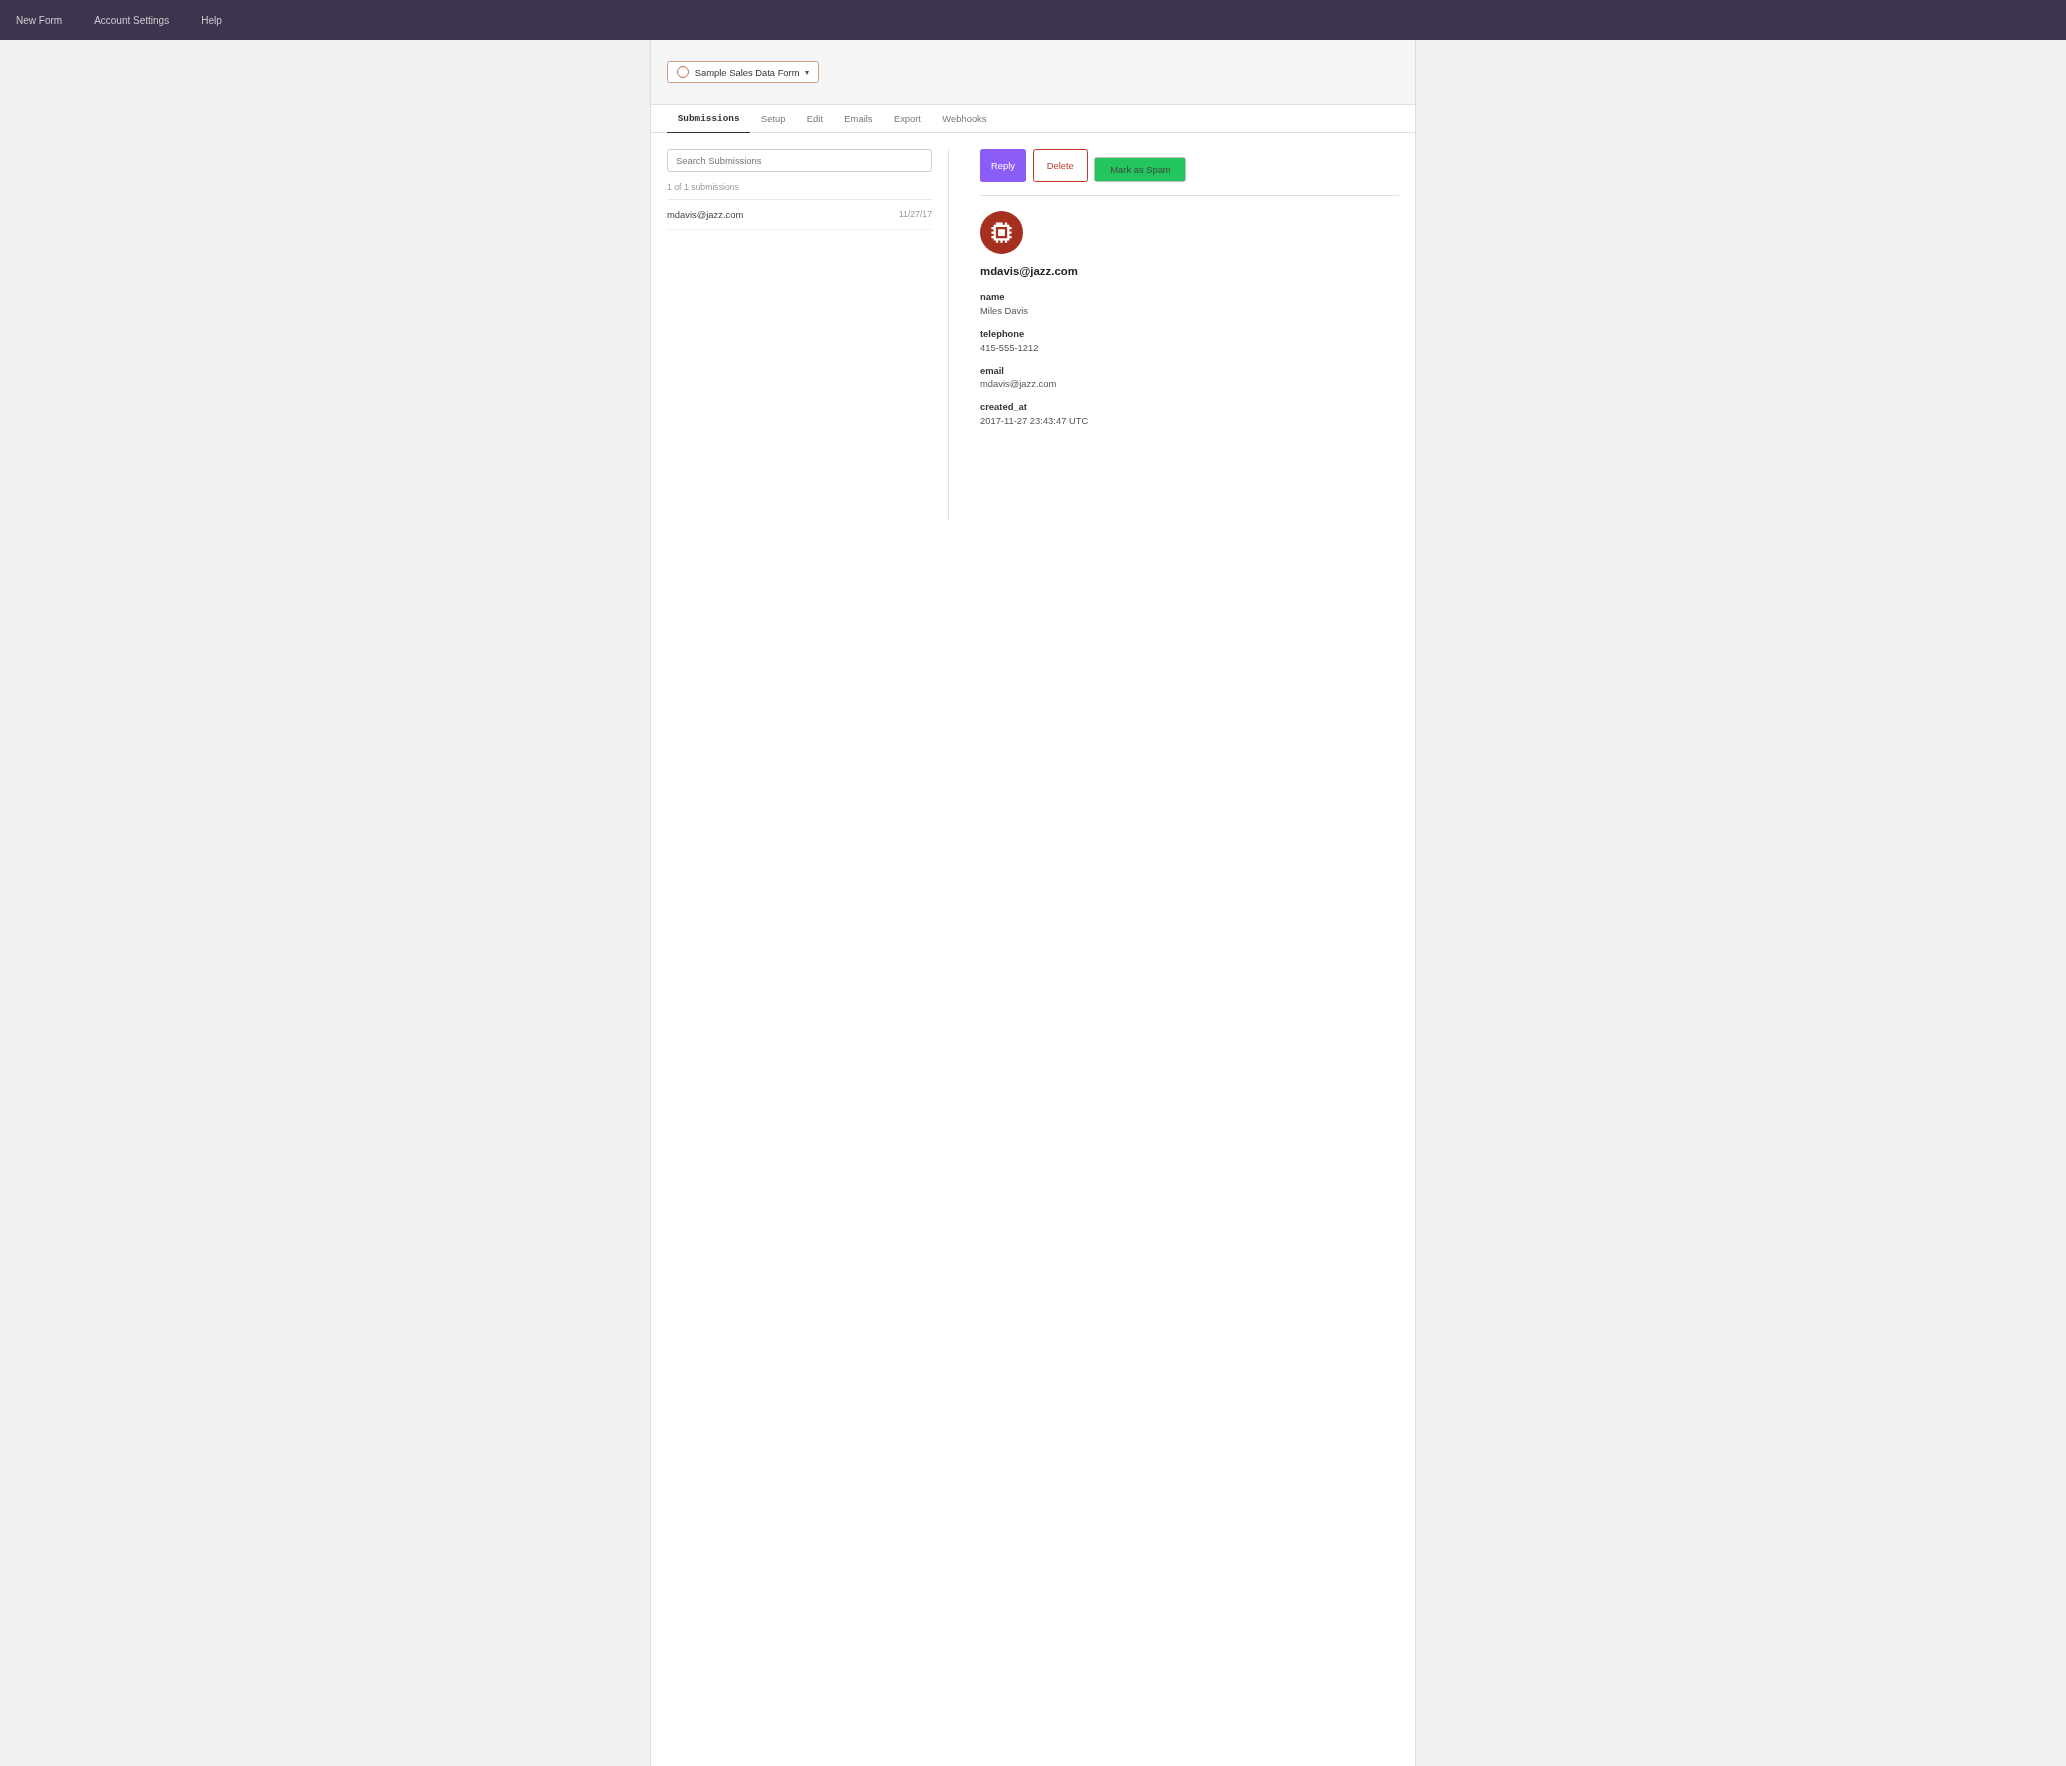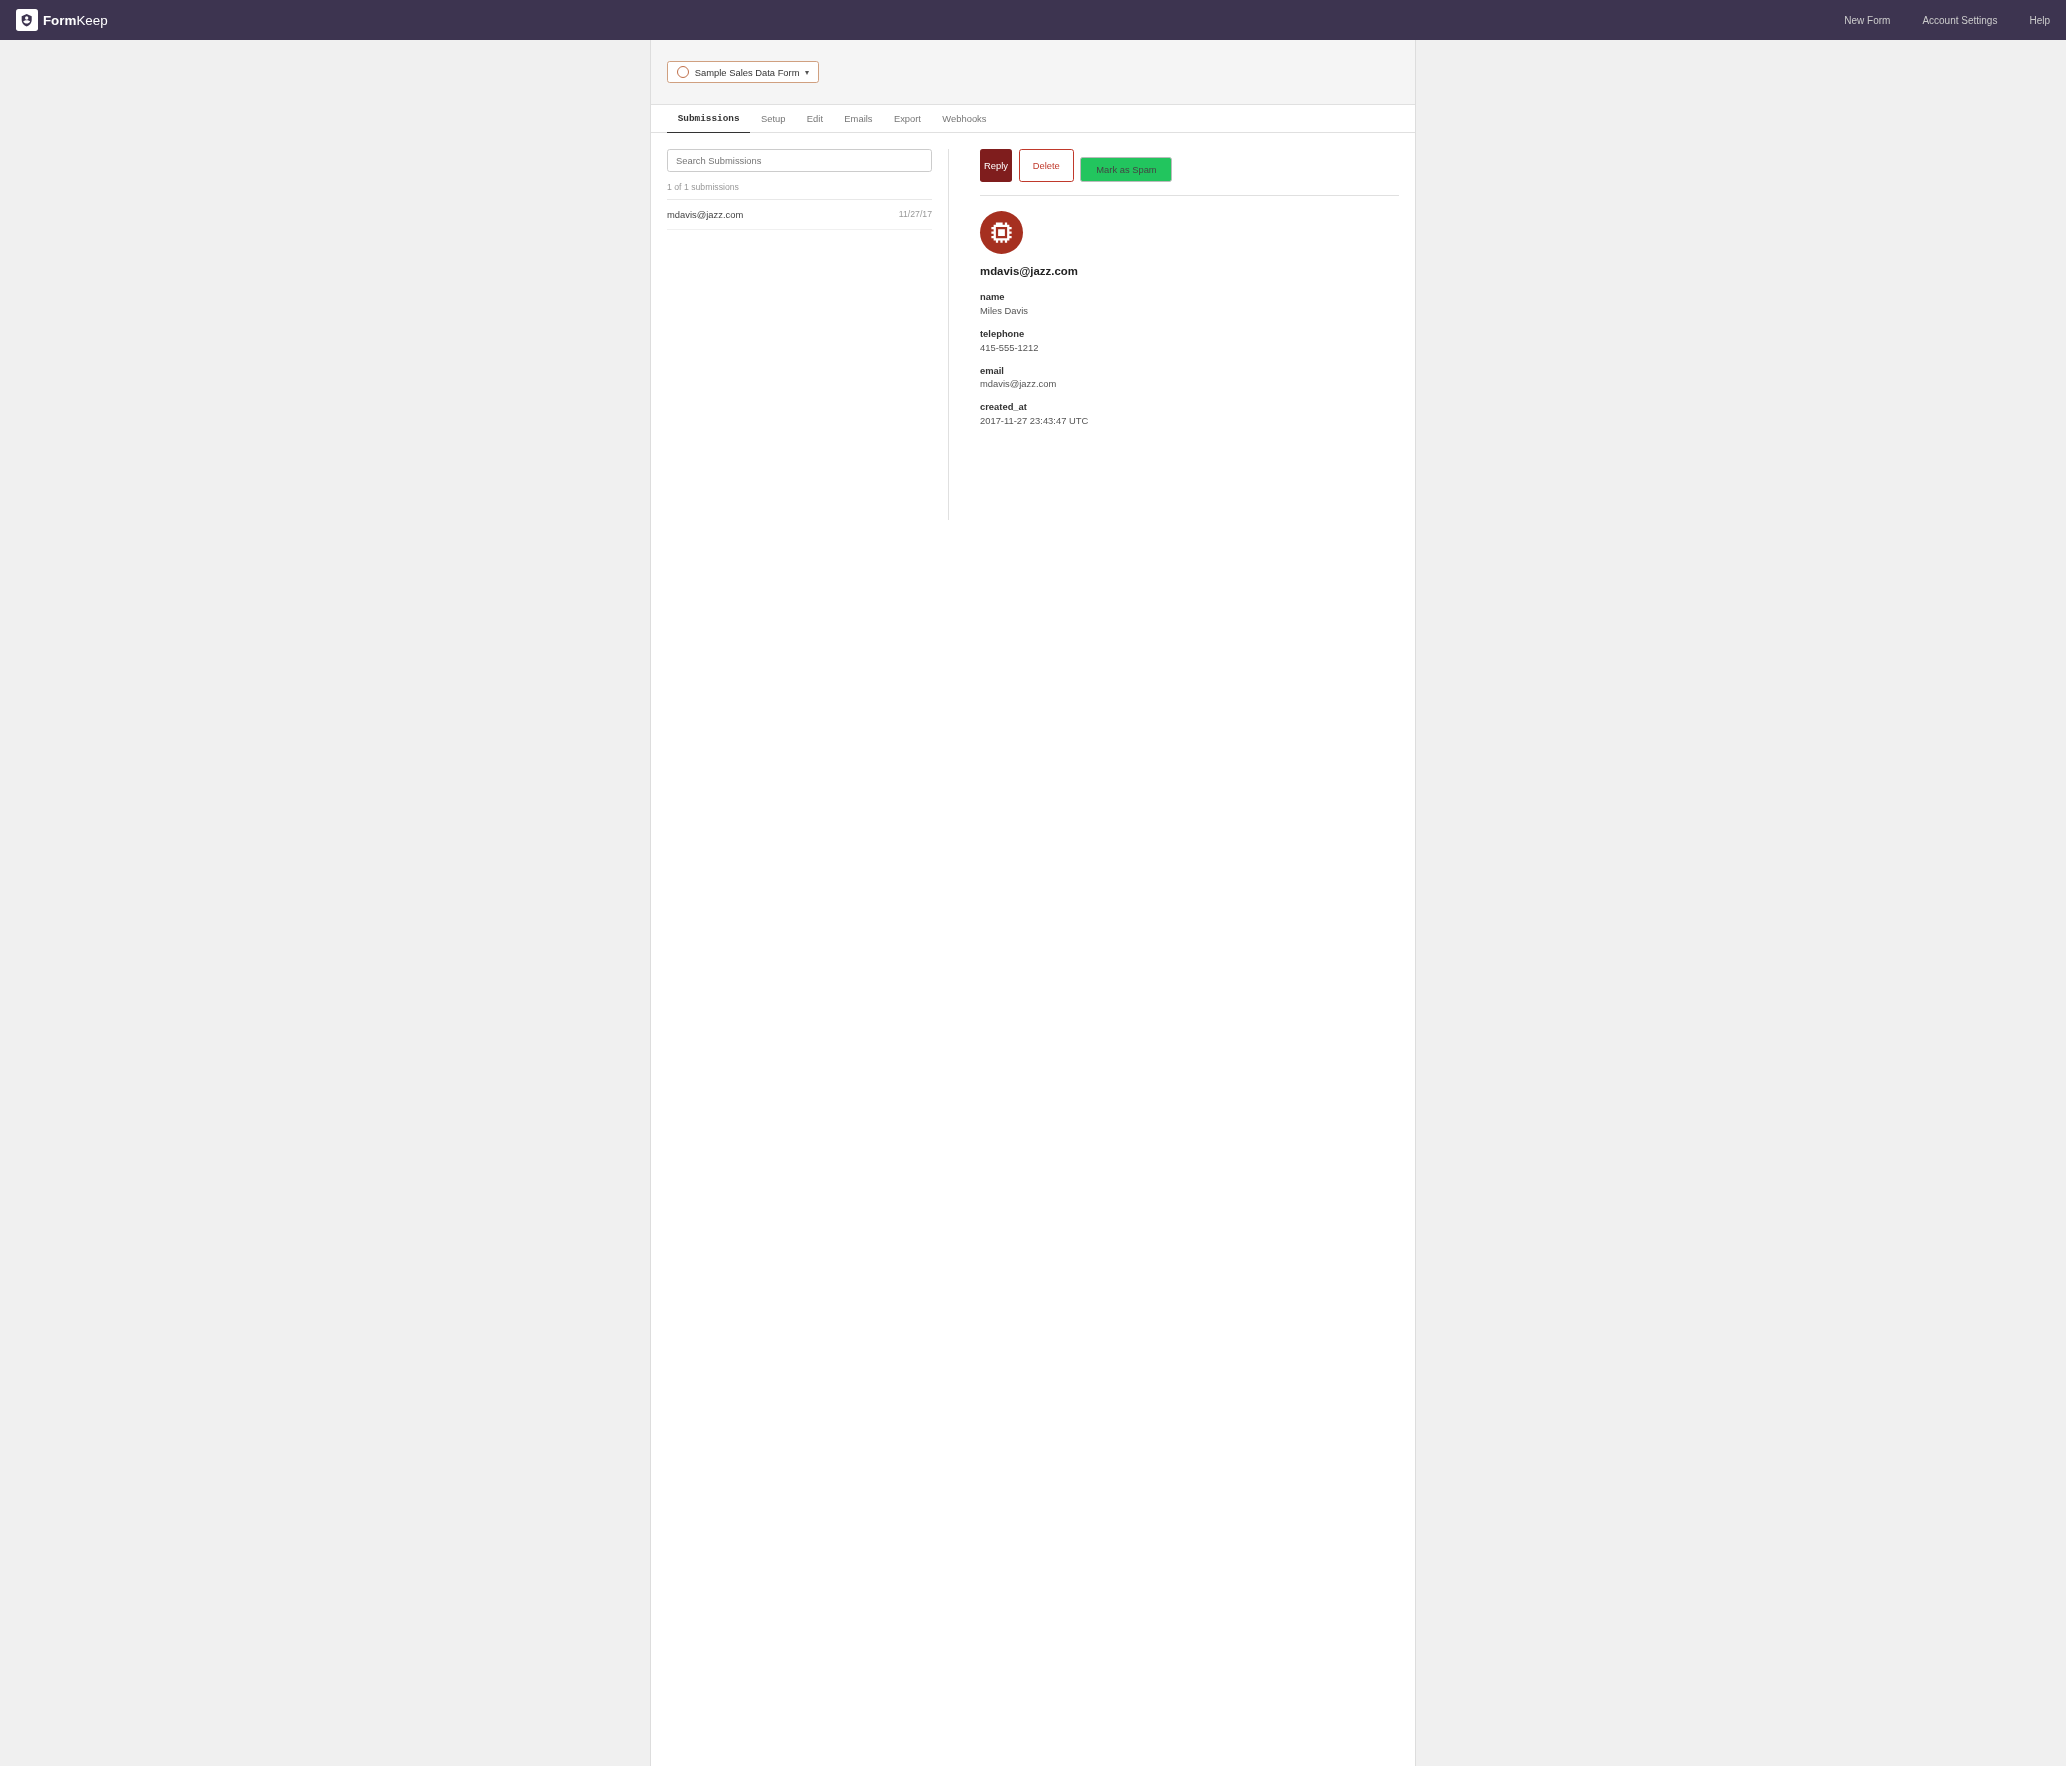--- a/index.html
+++ b/index.html
@@ -159,25 +159,25 @@
       padding-left: 19px;
     }
 
     
     .action-buttons {
       display: flex;
       gap: 6.7px;
       margin-bottom: 13.4px;
     }
     .btn-reply {
-      background: #7f1d1d;
+      background: #8b5cf6;
       color: white;
       border: none;
       border-radius: 2.7px;
-      padding: 6px 4px;
+      padding: 6px 11px;
       font-size: 9.4px;
       font-weight: 500;
       cursor: pointer;
     }
     .btn-delete {
       background: white;
       color: #c0392b;
       border: 0.7px solid #c0392b;
       border-radius: 2.7px;
       padding: 6px 13px;
@@ -236,31 +236,20 @@
     }
     .field-value {
       font-size: 9.4px;
       color: #555;
     }
   </style>
 </head>
 <body>
 
 <header class="header">
-  <div class="logo-area">
-    <div class="logo-icon">
-
-      <svg width="13.4" height="13.4" viewBox="0 0 24 24" fill="#3d3450">
-        <path d="M12 2L3 6v6c0 5.5 3.8 10.7 9 12 5.2-1.3 9-6.5 9-12V6L12 2zm0 4a3 3 0 110 6 3 3 0 010-6zm0 13c-2.5 0-4.7-1.3-6-3.3C6.1 14 8.9 13 12 13s5.9 1 6 2.7C16.7 17.7 14.5 19 12 19z"></path>
-      </svg>
-    </div>
-    <div class="logo-text">
-      <span style="font-weight:700">Form</span><span>Keep</span>
-    </div>
-  </div>
   <nav class="header-nav">
     <a href="#" class="header-nav-link">New Form</a>
     <a href="#" class="header-nav-link">Account Settings</a>
     <a href="#" class="header-nav-link">Help</a>
   </nav>
 </header>
 
 <div class="main-container">
 
   <div class="form-selector-bar">

